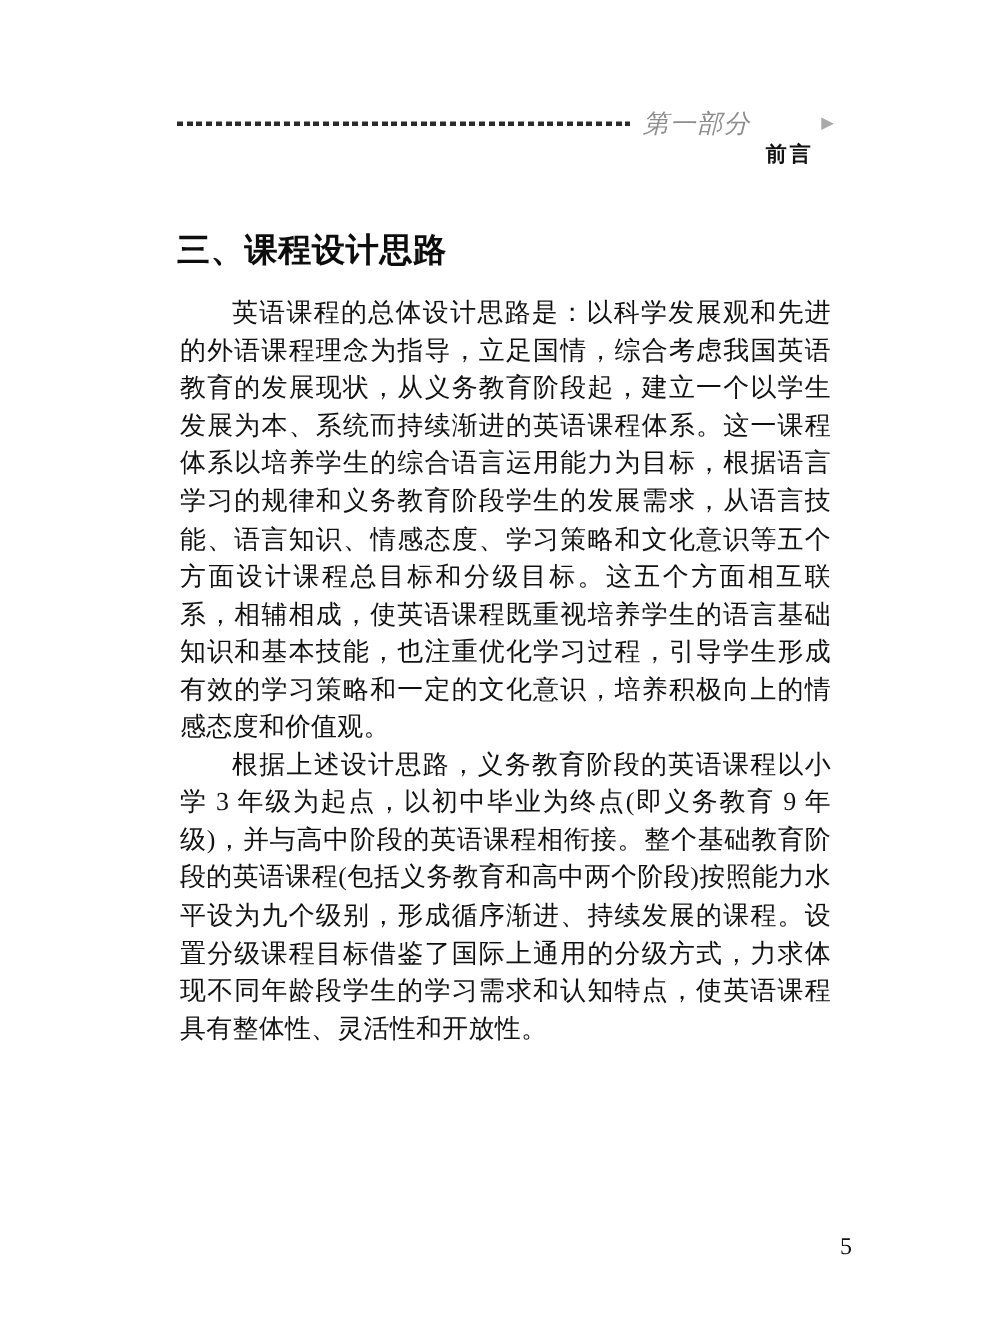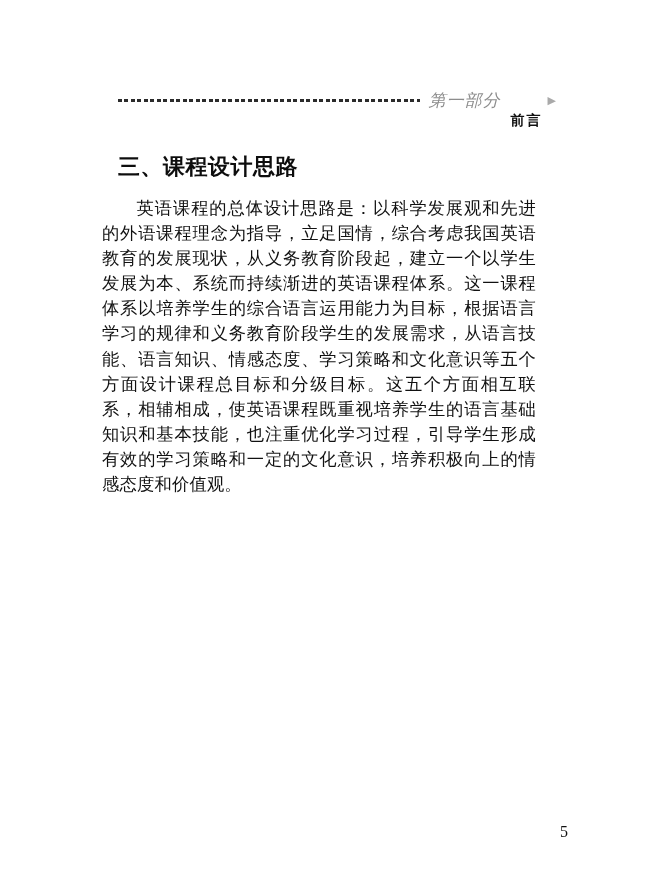--- a/index.html
+++ b/index.html
@@ -13,21 +13,21 @@
     height: 891px;
     background: #ffffff;
     overflow: hidden;
     font-family: "Liberation Serif", serif;
     color: #1a1a1a;
   }
   
   .running-header {
     position: absolute;
     left: 118px;
-    top: 88px;
+    top: 70px;
     width: 438px;
     height: 24px;
     display: flex;
     align-items: center;
   }
   .dash-rule {
     flex: 1 1 auto;
     height: 3px;
     background: repeating-linear-gradient(
       90deg,
@@ -69,21 +69,21 @@
     font-family: "Liberation Sans", sans-serif;
     font-weight: bold;
     font-size: 22px;
     color: #0d0d0d;
     letter-spacing: 0.5px;
     white-space: nowrap;
   }
   
   .body-text {
     position: absolute;
-    left: 102px;
+    left: 120px;
     top: 196px;
     width: 434px;
   }
   .body-text p {
     margin: 0;
     text-indent: 2em;
     font-family: "Liberation Serif", serif;
     font-size: 17.3px;
     line-height: 25.1px;
     color: #111111;
@@ -110,17 +110,18 @@
     <div class="dash-rule"></div>
     <span class="section-label">第一部分</span>
     <span class="chapter-label">前言</span>
     <span class="arrow-icon">▶</span>
   </div>
 
   <div class="doc-title">三、课程设计思路</div>
 
   <div class="body-text">
     <p>英语课程的总体设计思路是：以科学发展观和先进的外语课程理念为指导，立足国情，综合考虑我国英语教育的发展现状，从义务教育阶段起，建立一个以学生发展为本、系统而持续渐进的英语课程体系。这一课程体系以培养学生的综合语言运用能力为目标，根据语言学习的规律和义务教育阶段学生的发展需求，从语言技能、语言知识、情感态度、学习策略和文化意识等五个方面设计课程总目标和分级目标。这五个方面相互联系，相辅相成，使英语课程既重视培养学生的语言基础知识和基本技能，也注重优化学习过程，引导学生形成有效的学习策略和一定的文化意识，培养积极向上的情感态度和价值观。</p>
+    <p>根据上述设计思路，义务教育阶段的英语课程以小学 3 年级为起点，以初中毕业为终点(即义务教育 9 年级)，并与高中阶段的英语课程相衔接。整个基础教育阶段的英语课程(包括义务教育和高中两个阶段)按照能力水平设为九个级别，形成循序渐进、持续发展的课程。设置分级课程目标借鉴了国际上通用的分级方式，力求体现不同年龄段学生的学习需求和认知特点，使英语课程具有整体性、灵活性和开放性。</p>
   </div>
 
   <div class="page-number">5</div>
 
 </div>
 
 </body></html>

